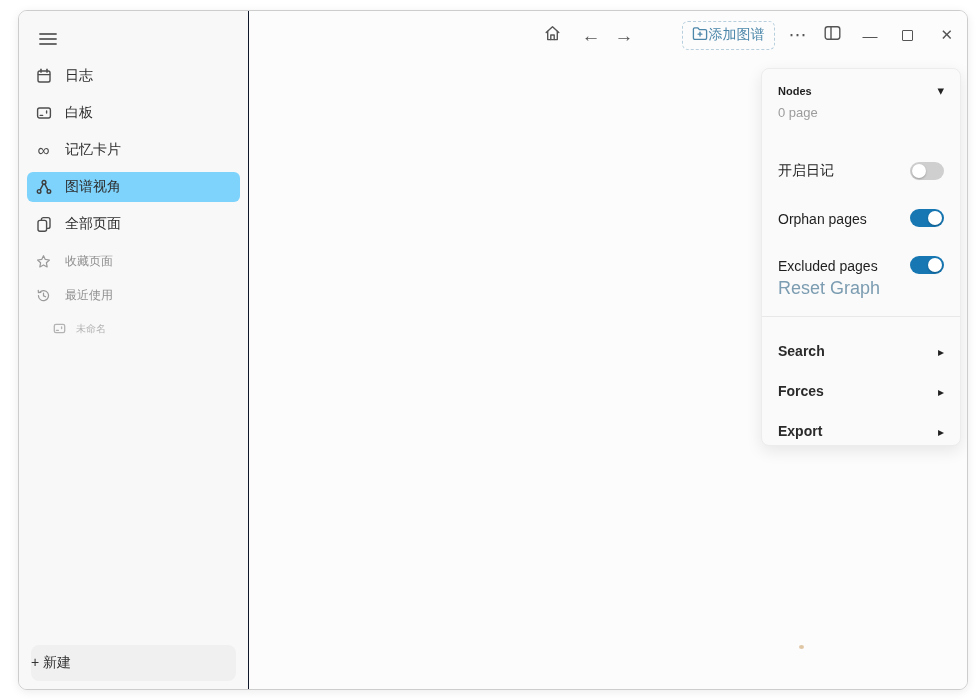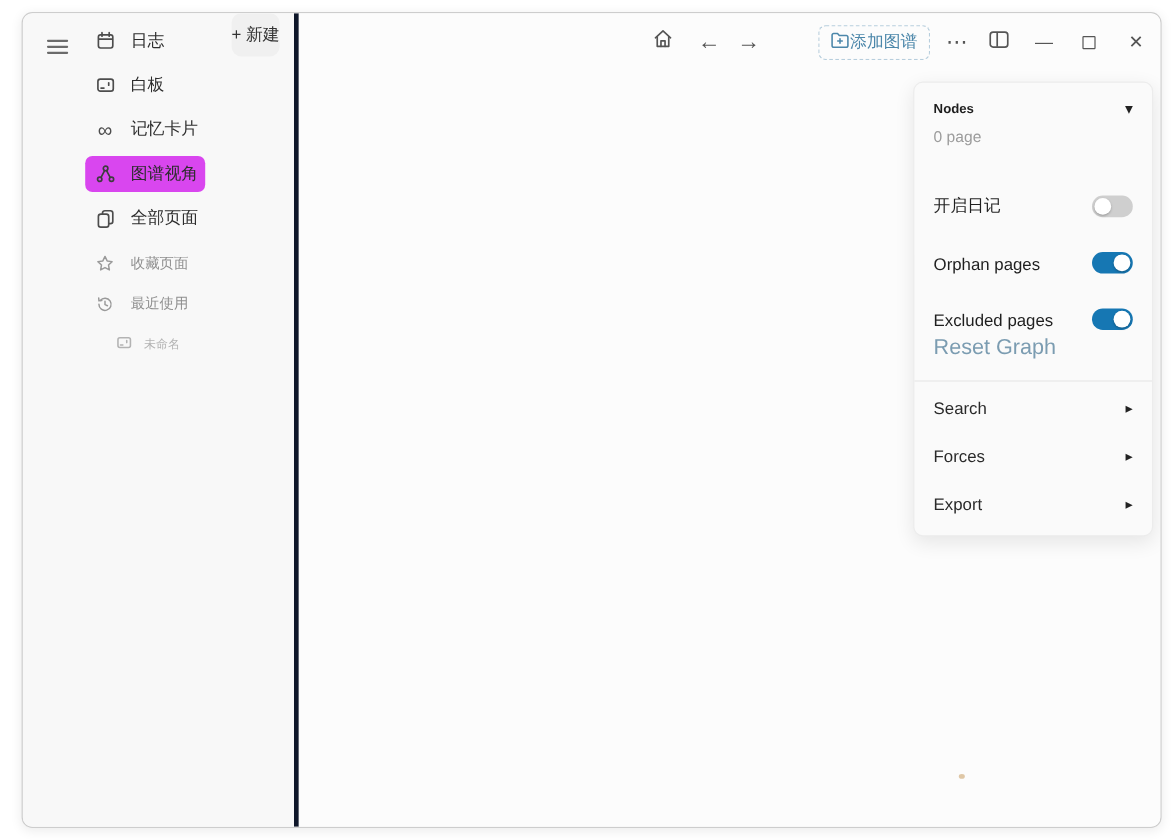--- a/index.html
+++ b/index.html
@@ -4,29 +4,29 @@
 <style>
   * { margin:0; padding:0; box-sizing:border-box; }
   html,body { width:980px; height:700px; background:#ffffff; overflow:hidden;
     font-family:"Liberation Sans","DejaVu Sans",sans-serif; }
 
   .window { position:absolute; left:18px; top:10px; width:950px; height:680px;
     background:#fcfcfc; border:1px solid #cdcdcd; border-radius:9px;
     box-shadow:0 2px 10px rgba(0,0,0,.08); display:flex; overflow:hidden; }
 
   
-  .sidebar { width:230px; min-width:230px; background:#f8f8f8; border-right:4px solid #0f172a;
-    display:flex; flex-direction:row; }
+  .sidebar { width:230px; min-width:230px; background:#f8f8f8; border-right:1px solid #0f172a;
+    display:flex; flex-direction:column; }
   .hamburger { margin:14px 0 0 14px; width:30px; height:28px; display:flex; align-items:center;
     justify-content:center; border-radius:6px; cursor:pointer; }
   .hamburger svg { display:block; }
   .nav { margin-top:8px; padding:0 8px; }
   .side-item { height:30px; margin-bottom:7px; display:flex; align-items:center; gap:13px;
     padding:0 6px 0 8px; border-radius:6px; font-size:14px; color:#2d2d2d; cursor:pointer; }
-  .side-item.on { background:#d946ef;font-family:Liberation Serif, serif; }
+  .side-item.on { background:#7dd3fc;font-family:Liberation Serif, serif; }
   .side-item .ic { width:17px; display:flex; justify-content:center; color:#4d4d4d; }
   .side-sec { height:30px; margin-bottom:4px; display:flex; align-items:center; gap:13px;
     padding:0 6px 0 8px; font-size:12px; color:#8f8f8f; cursor:pointer; }
   .side-sec .ic { width:17px; display:flex; justify-content:center; color:#9a9a9a; }
   .side-sub { height:30px; display:flex; align-items:center; gap:9px; padding:0 6px 0 26px;
     font-size:10px; color:#b3b3b3; cursor:pointer; }
   .infinity { font-size:17px; line-height:1; color:#4d4d4d; }
   .spacer { flex:1; }
   .new-btn { margin:0 12px 8px 12px; height:36px; background:#f0f0f0; border-radius:8px;
     display:flex; align-items:center; justify-content:flex-start; font-size:14px; color:#333;
@@ -58,22 +58,22 @@
     font-size:14px; color:#1f1f1f;margin-top:18px; }
   .toggle { width:34px; height:18px; border-radius:9px; background:#cfcfcf; position:relative;
     flex:none; cursor:pointer; transition:background .15s; }
   .toggle::after { content:""; position:absolute; top:2px; left:2px; width:14px; height:14px;
     border-radius:50%; background:#fff; box-shadow:0 1px 2px rgba(0,0,0,.25); }
   .toggle.on { background:#1677b3; }
   .toggle.on::after { left:18px; }
   .reset { height:29px; display:flex; align-items:center; font-size:18px; color:#7b9cb1;
     cursor:pointer; }
   .divider { height:1px; background:#e8e8e8; margin:13px -16px 2px -16px; }
-  .sec-row { height:40px; display:flex; align-items:center; justify-content:space-between;
-    font-size:14px; font-weight:400; color:#2a2a2a; cursor:pointer; }
+  .sec-row { height:40px; display:flex; align-items:flex-end; justify-content:space-between;
+    font-size:14px; font-weight:700; color:#2a2a2a; cursor:pointer; }
   .caret-right { font-size:12px; color:#222; }
 
   .graph-dot { position:absolute; left:550px; top:634px; width:5px; height:4px;
     border-radius:50%; background:#d9bd96; opacity:.85; }
 </style>
 </head>
 <body>
 
 <div class="window">
 

